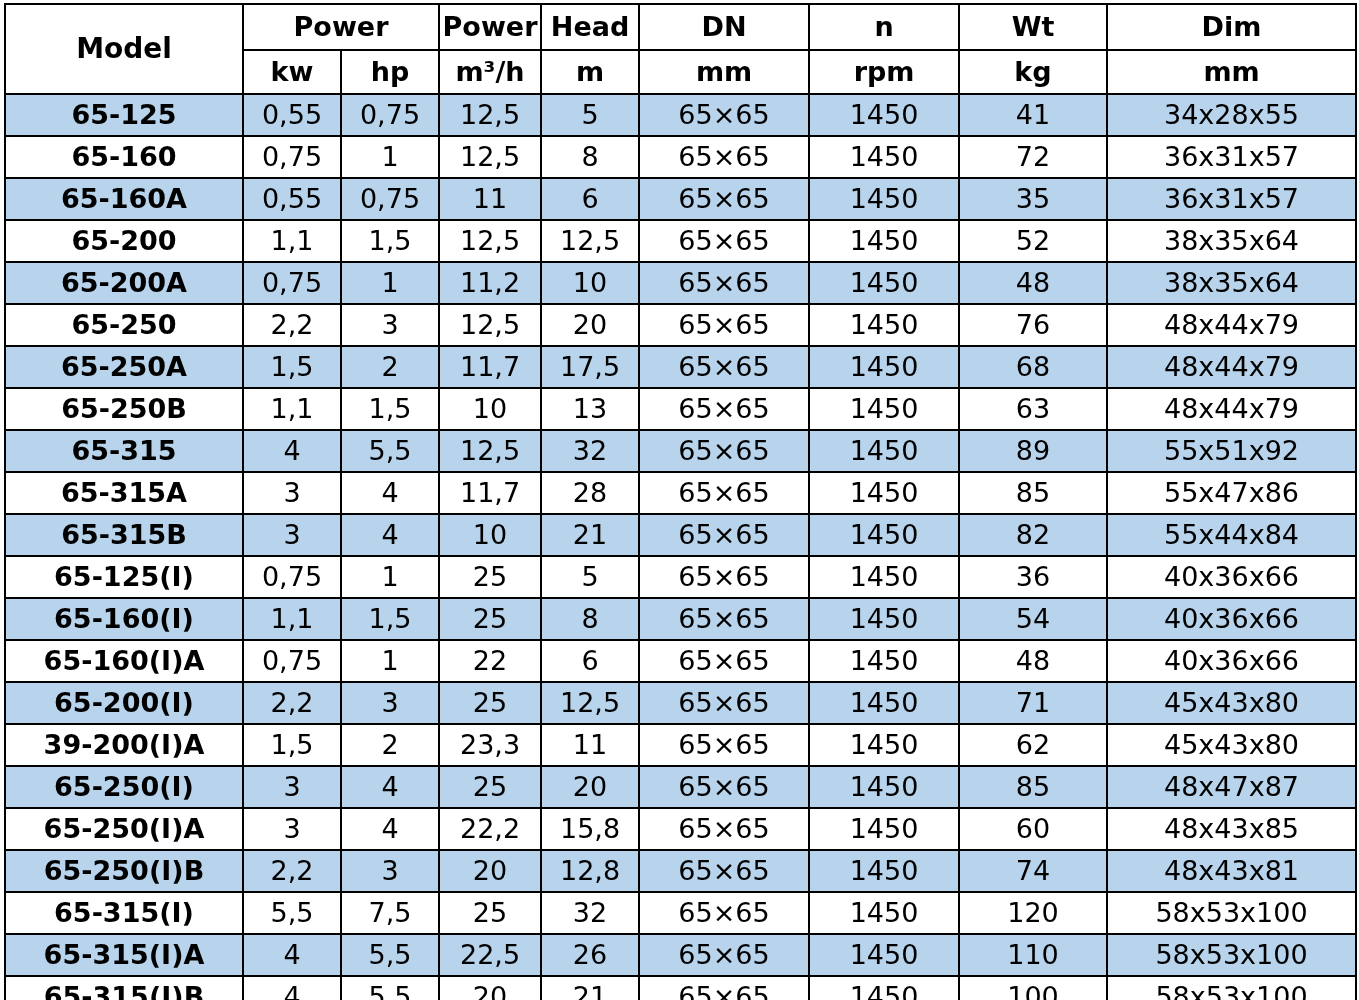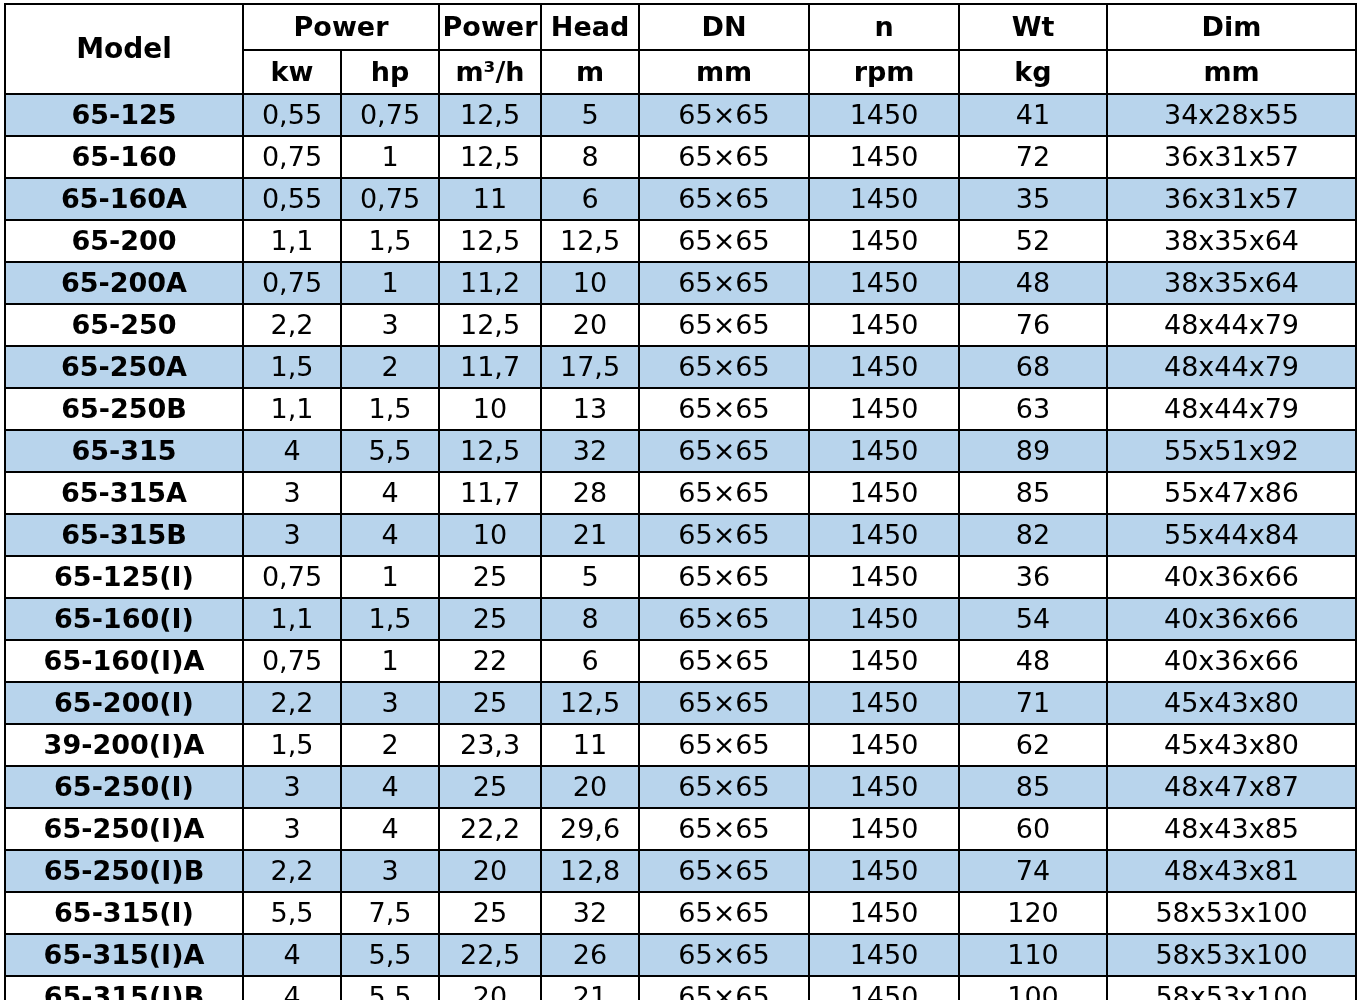--- a/index.html
+++ b/index.html
@@ -302,21 +302,21 @@
           <td>65×65</td>
           <td>1450</td>
           <td>85</td>
           <td>48x47x87</td>
         </tr>
         <tr class="plain">
           <td class="model">65-250(I)A</td>
           <td>3</td>
           <td>4</td>
           <td>22,2</td>
-          <td>29,6</td>
+          <td>15,8</td>
           <td>65×65</td>
           <td>1450</td>
           <td>60</td>
           <td>48x43x85</td>
         </tr>
         <tr class="alt">
           <td class="model">65-250(I)B</td>
           <td>2,2</td>
           <td>3</td>
           <td>20</td>

